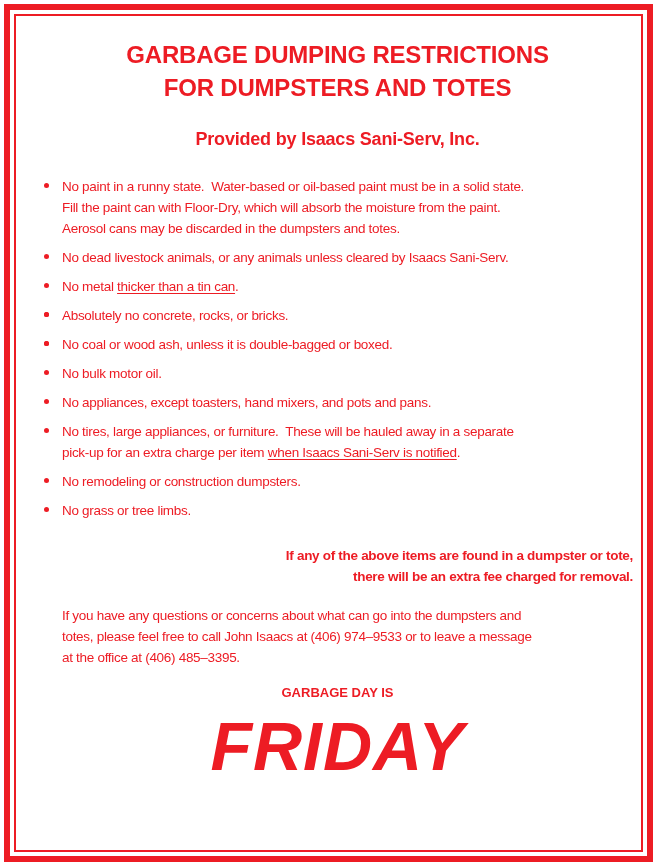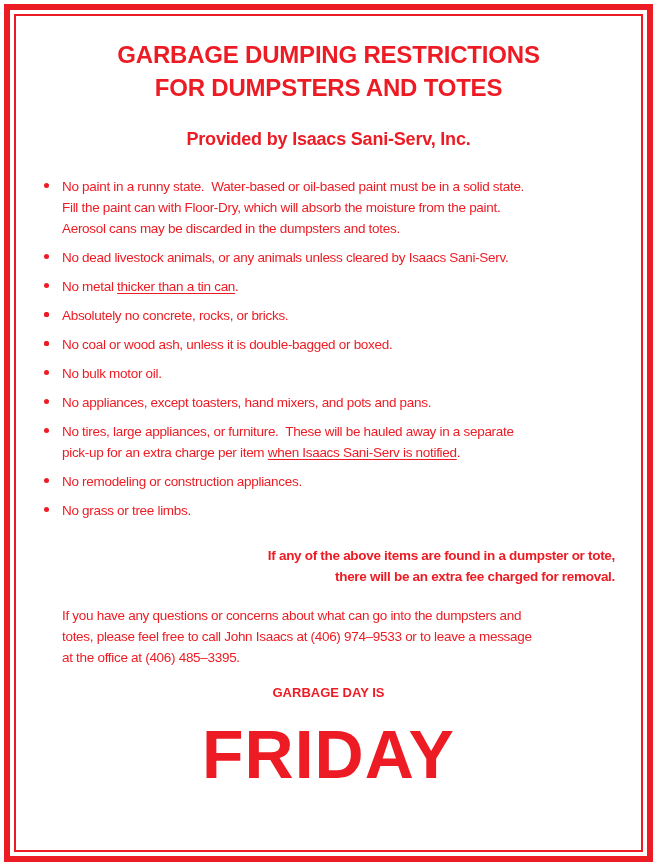--- a/index.html
+++ b/index.html
@@ -13,21 +13,21 @@
     position: absolute;
     top: 4px; left: 4px; right: 5px; bottom: 5px;
     border: 6px solid var(--red);
     padding: 4px;
     box-sizing: border-box;
   }
   .frame-inner {
     border: 2px solid var(--red);
     box-sizing: border-box;
     width: 100%; height: 100%;
-    padding: 22px 26px 0 26px;
+    padding: 22px 8px 0 26px;
     overflow: hidden;
   }
   .title {
     color: var(--red);
     font-weight: bold;
     font-size: 24px;
     line-height: 33px;
     text-align: center;
     letter-spacing: -0.2px;
   }
@@ -89,22 +89,23 @@
     line-height: 21px;
     text-align: center;
     margin-top: 14px;
   }
   .garbage-day-value {
     color: var(--red);
     font-weight: bold;
     font-size: 68px;
     line-height: 82px;
     text-align: center;
-    margin-top: 10px;
+    margin-top: 2px;
     letter-spacing: 1px;
+    font-style: italic;
   }
 </style>
 </head>
 <body>
 
 <div class="frame-outer">
   <div class="frame-inner">
 
     <div class="title">
       <div>GARBAGE DUMPING RESTRICTIONS</div>
@@ -120,21 +121,21 @@
       <li><span class="dot"></span><span>No dead livestock animals, or any animals unless cleared by Isaacs Sani-Serv.</span></li>
       <li><span class="dot"></span><span>No metal </span><span class="u">thicker than a tin can</span><span>.</span></li>
       <li><span class="dot"></span></li>
       <li><span class="dot"></span><span>Absolutely no concrete, rocks, or bricks.</span></li>
       <li><span class="dot"></span></li>
       <li><span class="dot"></span><span>No coal or wood ash, unless it is double-bagged or boxed.</span></li>
       <li><span class="dot"></span><span>No bulk motor oil.</span></li>
       <li><span class="dot"></span><span>No appliances, except toasters, hand mixers, and pots and pans.</span></li>
       <li><span class="dot"></span><span>No tires, large appliances, or furniture.  These will be hauled away in a separate
 pick-up for an extra charge per item </span><span class="u">when Isaacs Sani-Serv is notified</span><span>.</span></li>
-      <li><span class="dot"></span><span>No remodeling or construction appliances.</span></li>
+      <li><span class="dot"></span><span>No remodeling or construction dumpsters.</span></li>
       <li><span class="dot"></span><span>No grass or tree limbs.</span></li>
     </ul>
 
     <div class="notice">If any of the above items are found in a dumpster or tote,
 there will be an extra fee charged for removal.</div>
 
     <div class="contact">If you have any questions or concerns about what can go into the dumpsters and
 totes, please feel free to call John Isaacs at (406) 974–9533 or to leave a message
 at the office at (406) 485–3395.</div>
 

